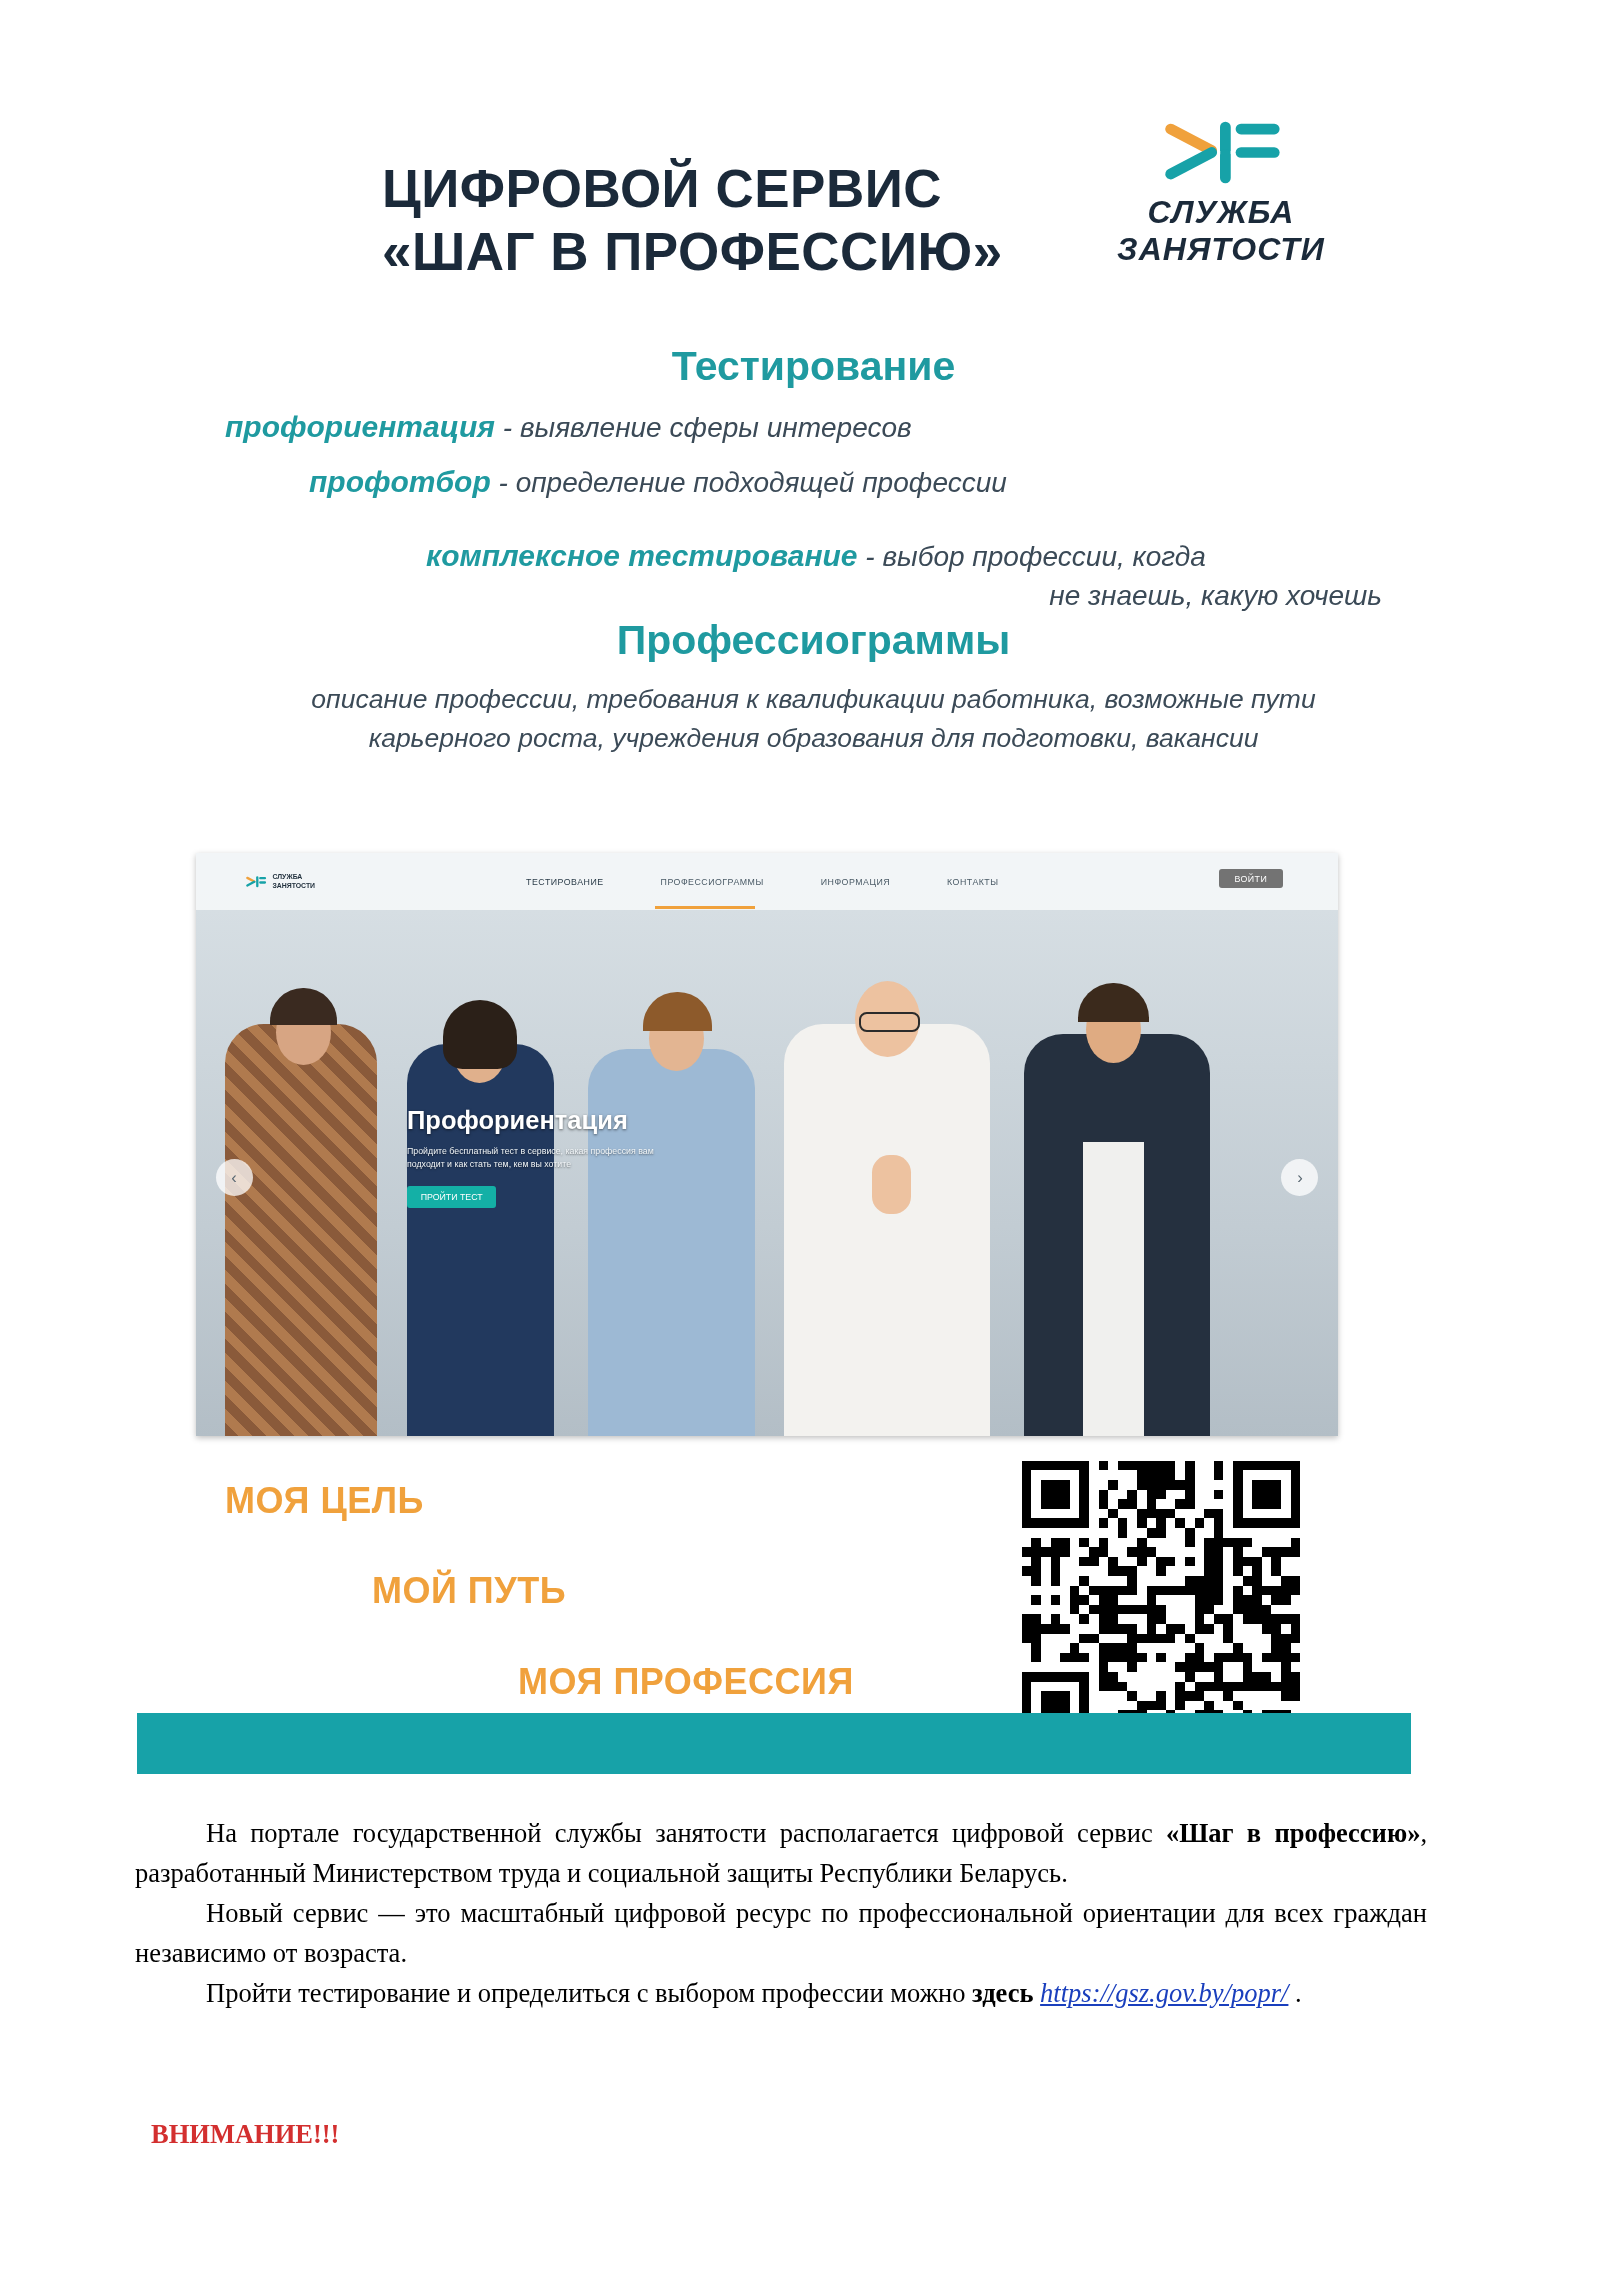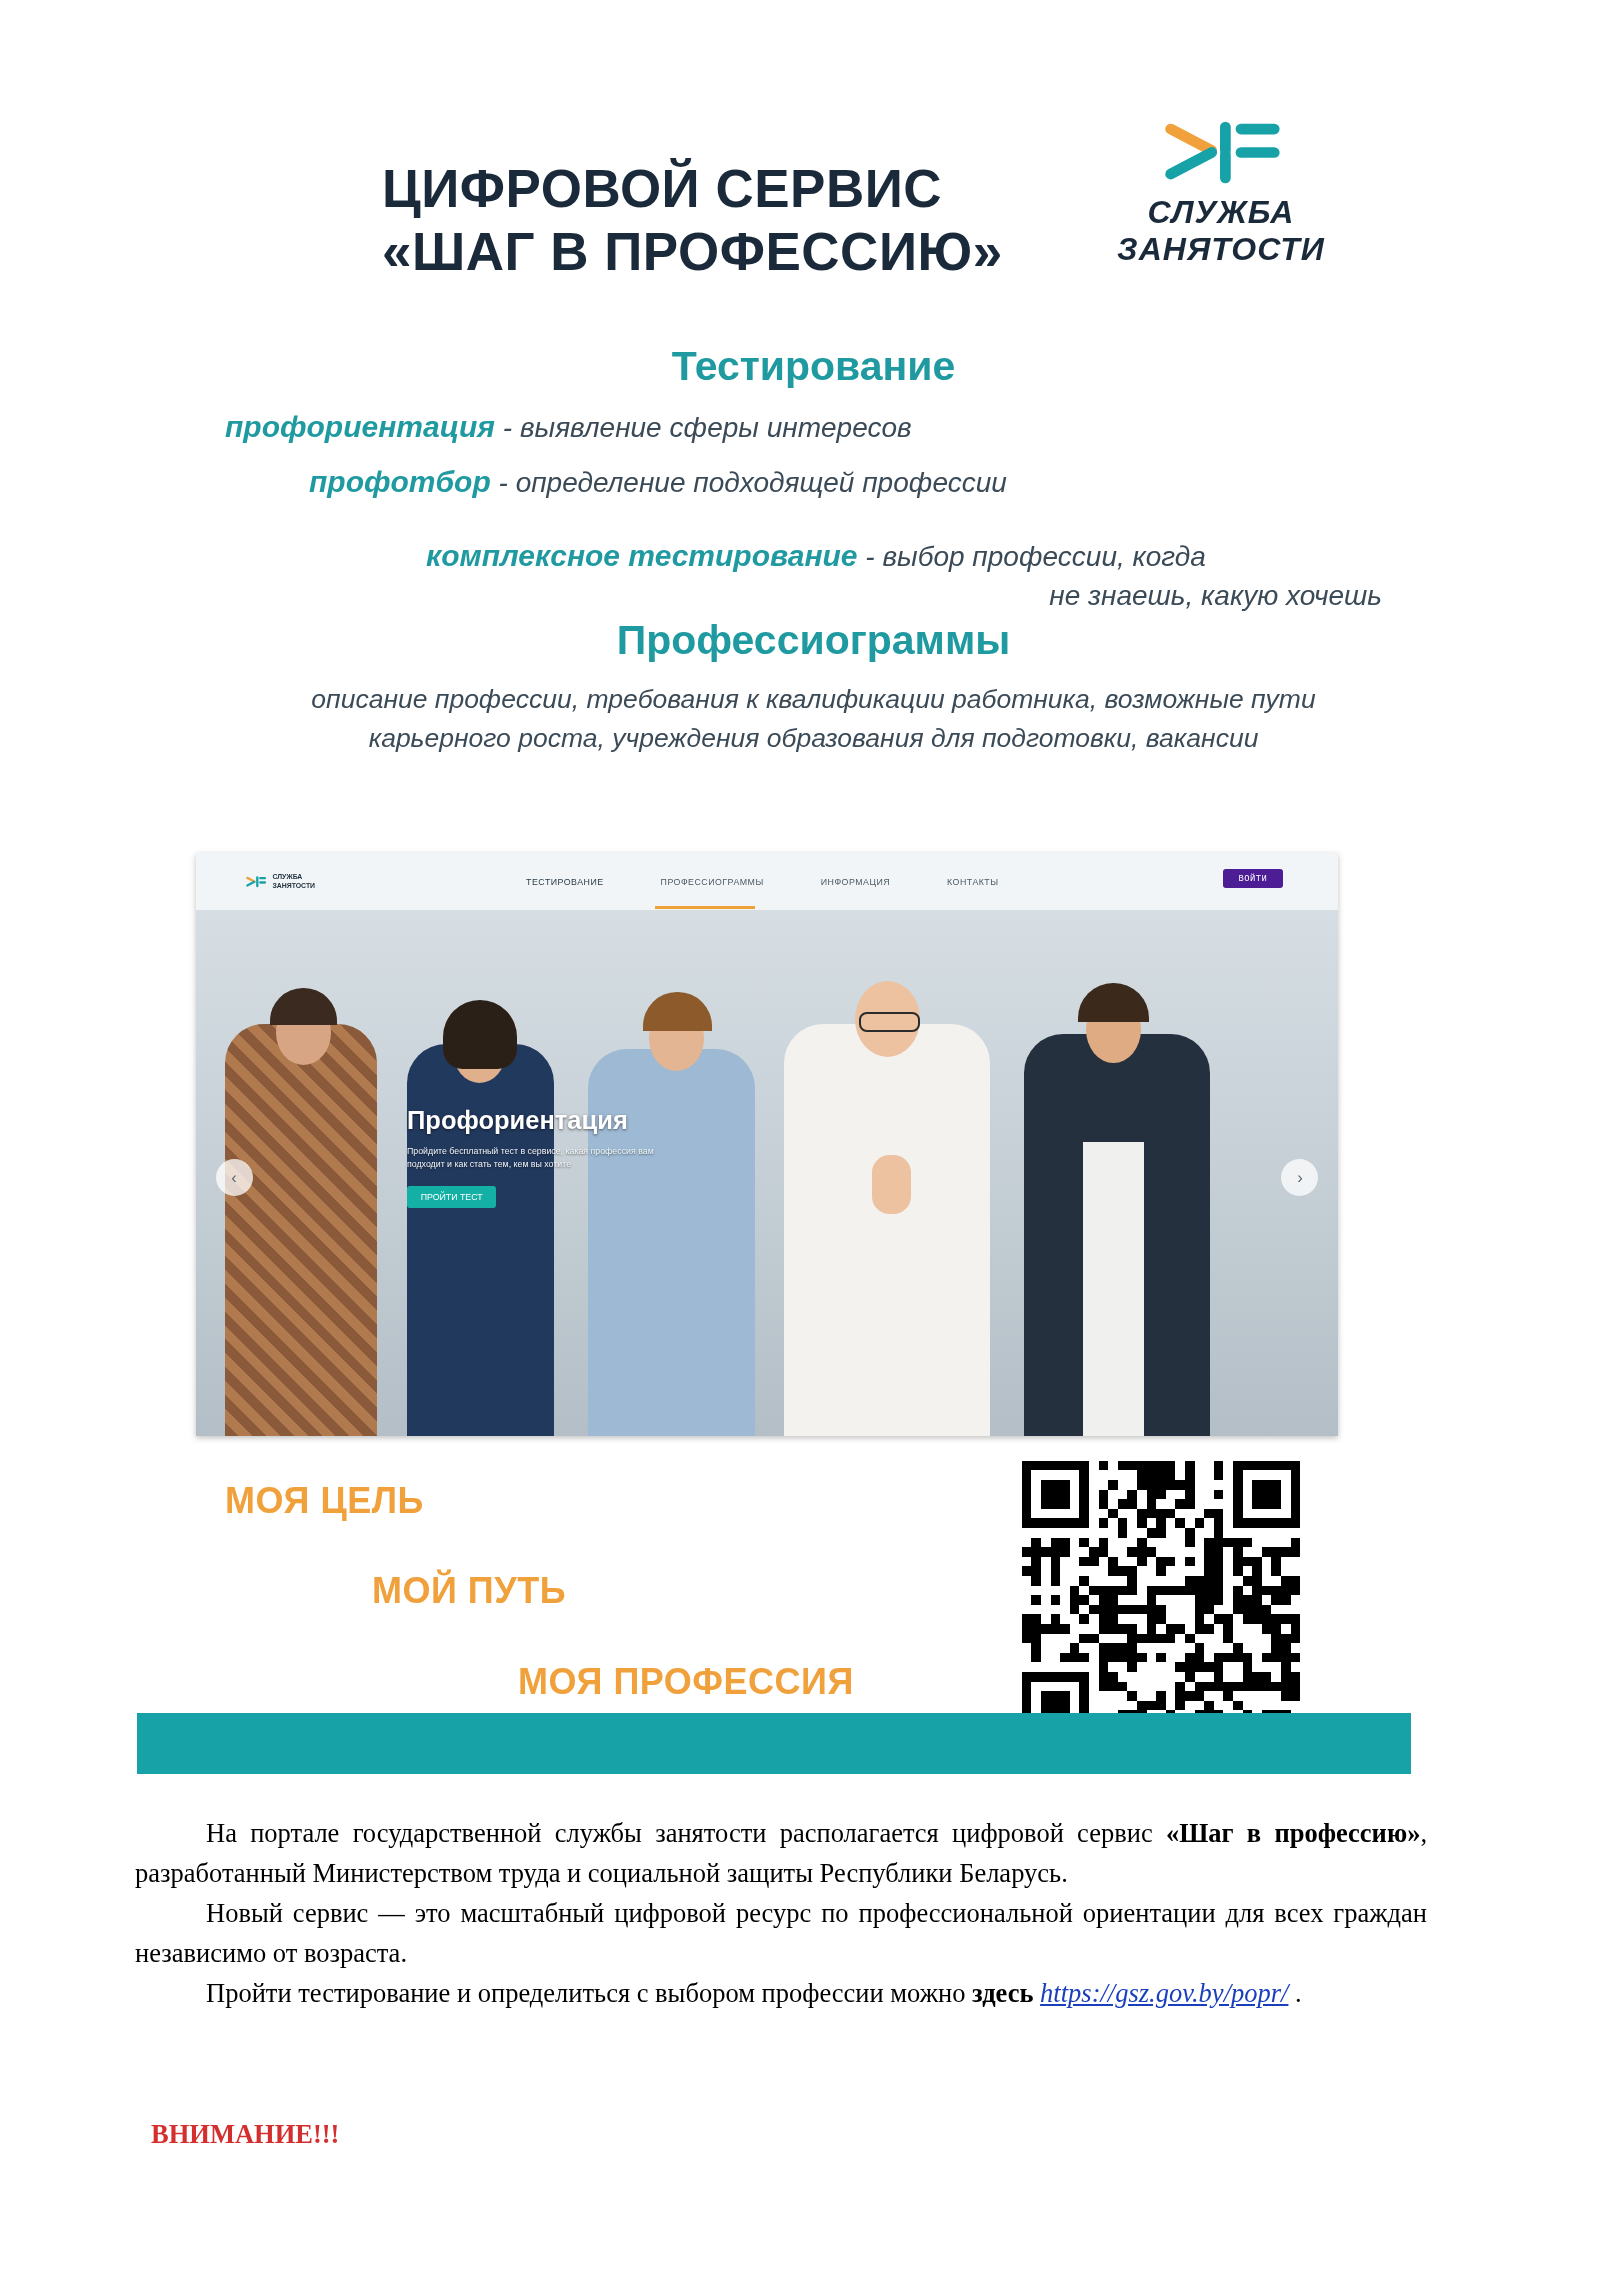--- a/index.html
+++ b/index.html
@@ -158,22 +158,22 @@
   .shot-nav span {
     font-family:"Liberation Sans", sans-serif;
     font-size: 8.8px; color:#4a5a66; letter-spacing:0.5px;
   }
   .shot-nav span.active { color:#2b3c49; }
   .shot-nav-underline {
     position:absolute; left:459px; top:53px; width:100px; height:2.9px; background:#f0a13c;
   }
   .shot-btn {
     position:absolute; right:55px; top:15.7px;
-    background:#4c1d95; color:#fff; border-radius:2.9px;
-    font-family:Liberation Mono, monospace; font-size:8.8px;
+    background:#737373; color:#fff; border-radius:2.9px;
+    font-family:Liberation Sans, sans-serif; font-size:8.8px;
     padding:4.9px 15.7px; letter-spacing:0.5px;
   }
   .shot-people {
     position:absolute; left:0; top:57px; width:100%; height:526px;
   }
   .person {
     position:absolute; bottom:0; border-radius: 39px 39px 0 0;
   }
   .p-head {
     position:absolute; border-radius:50%;

